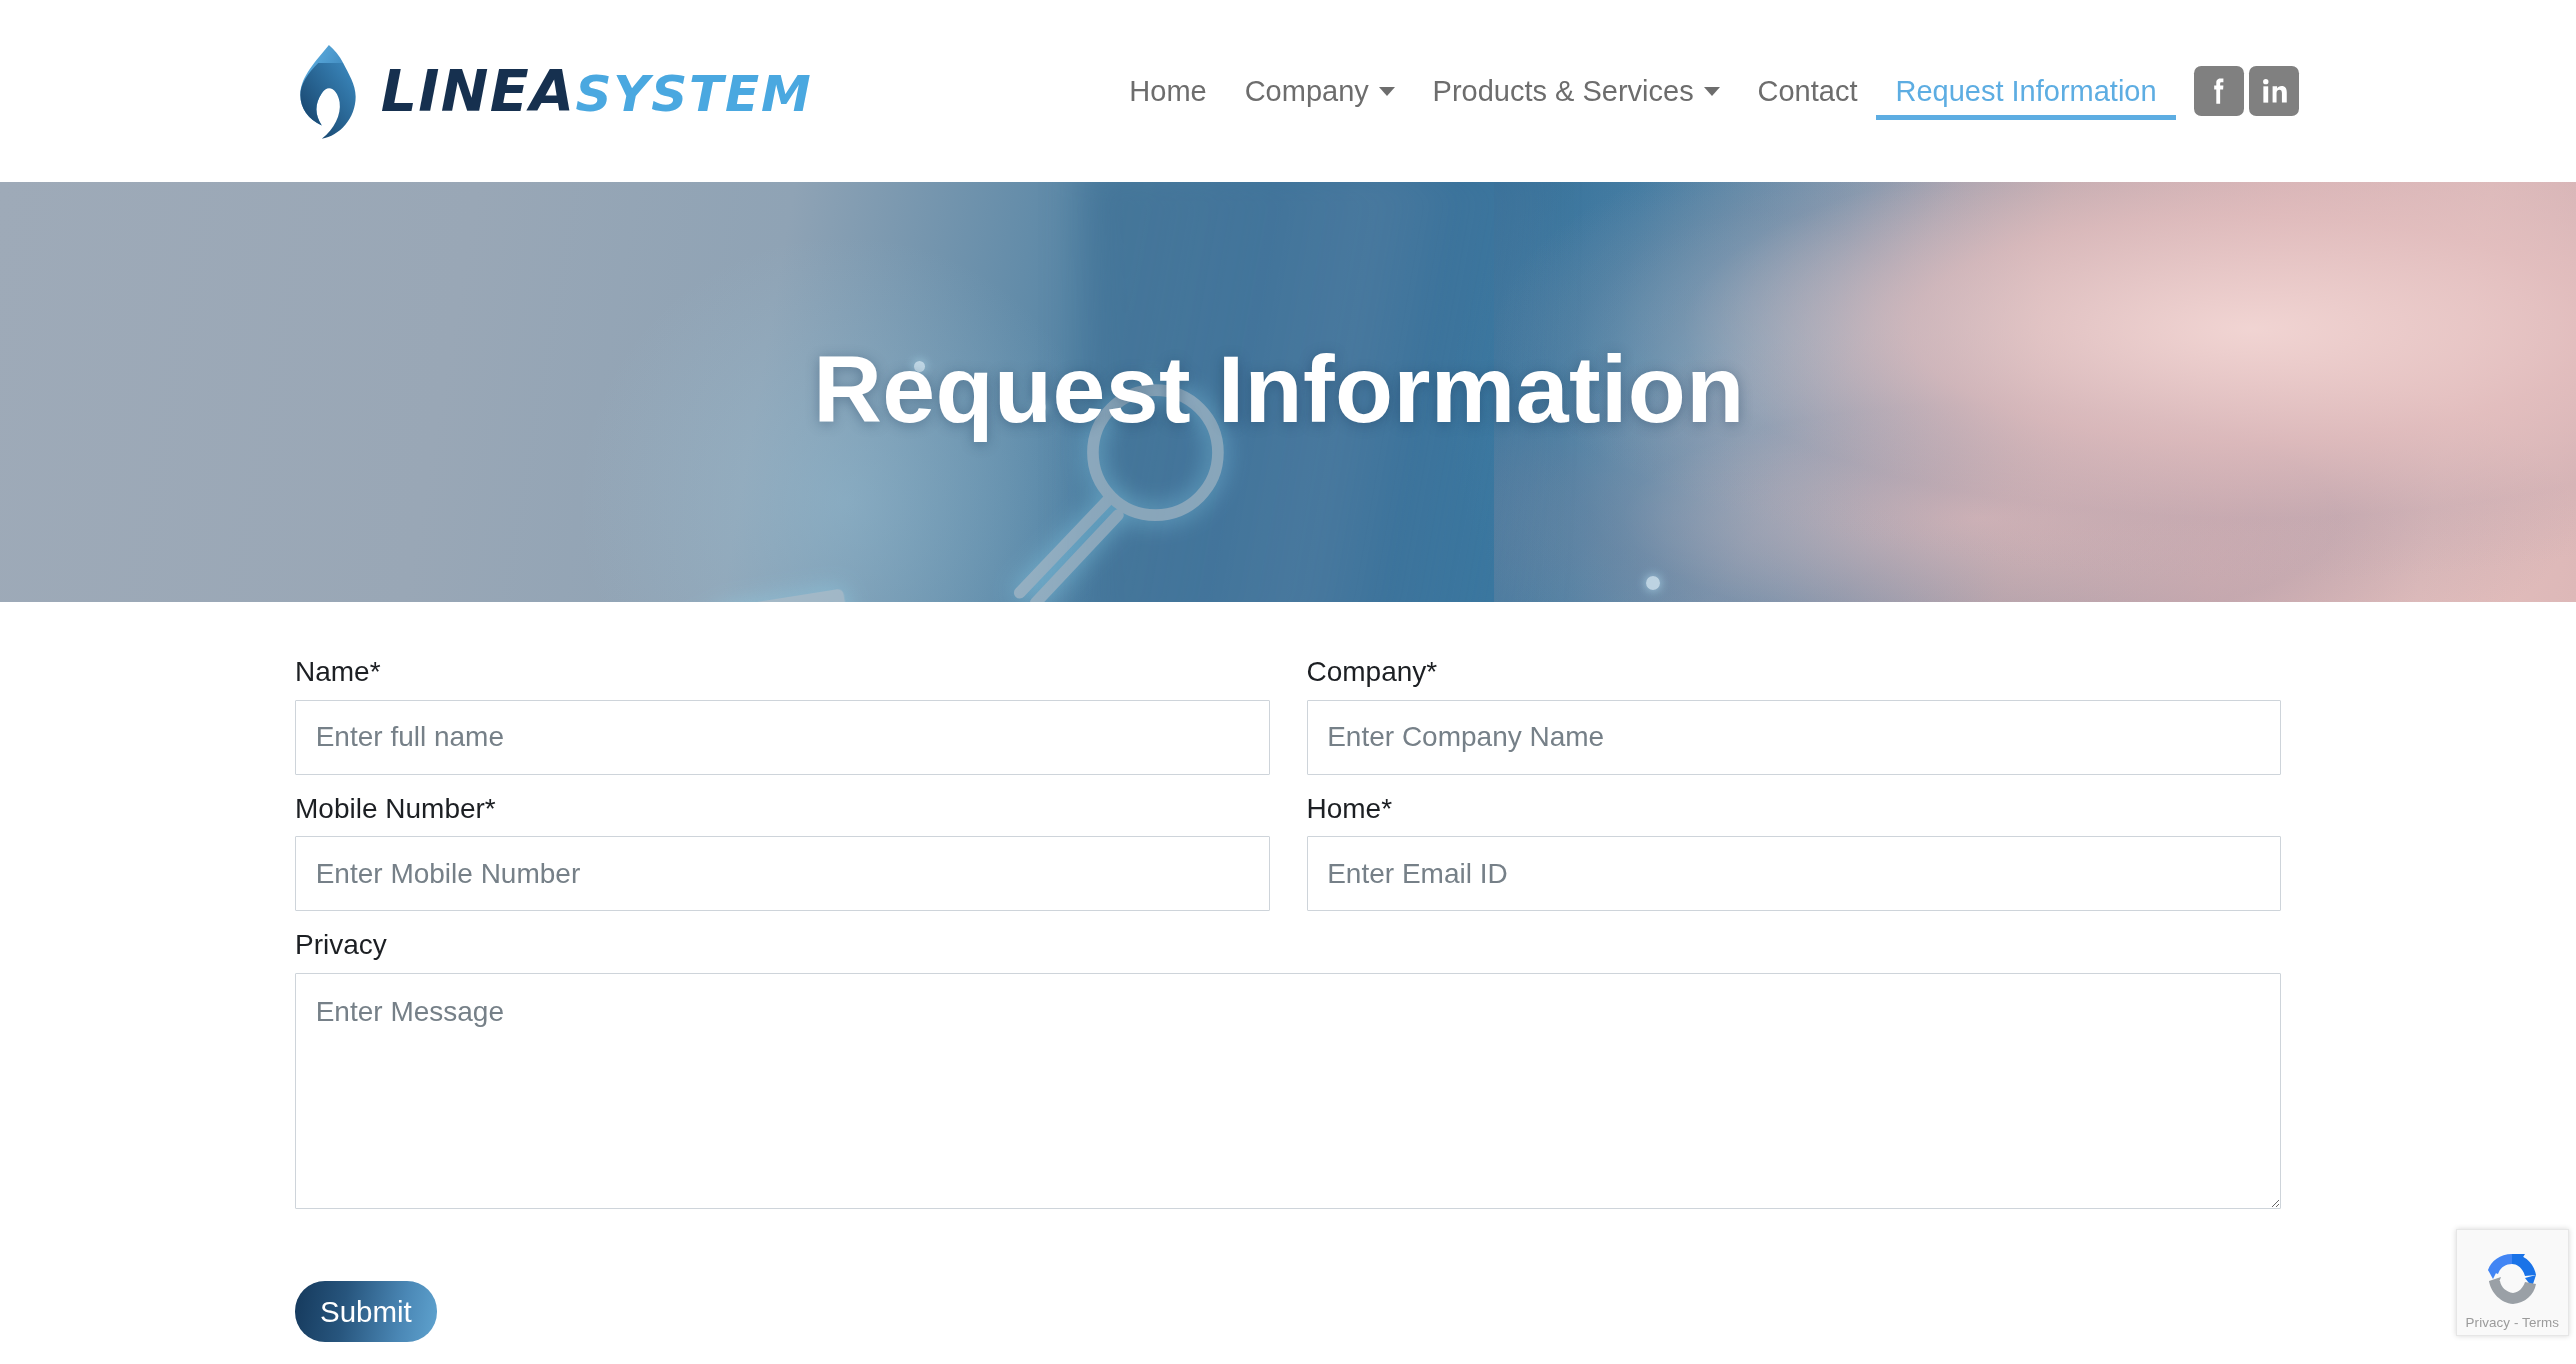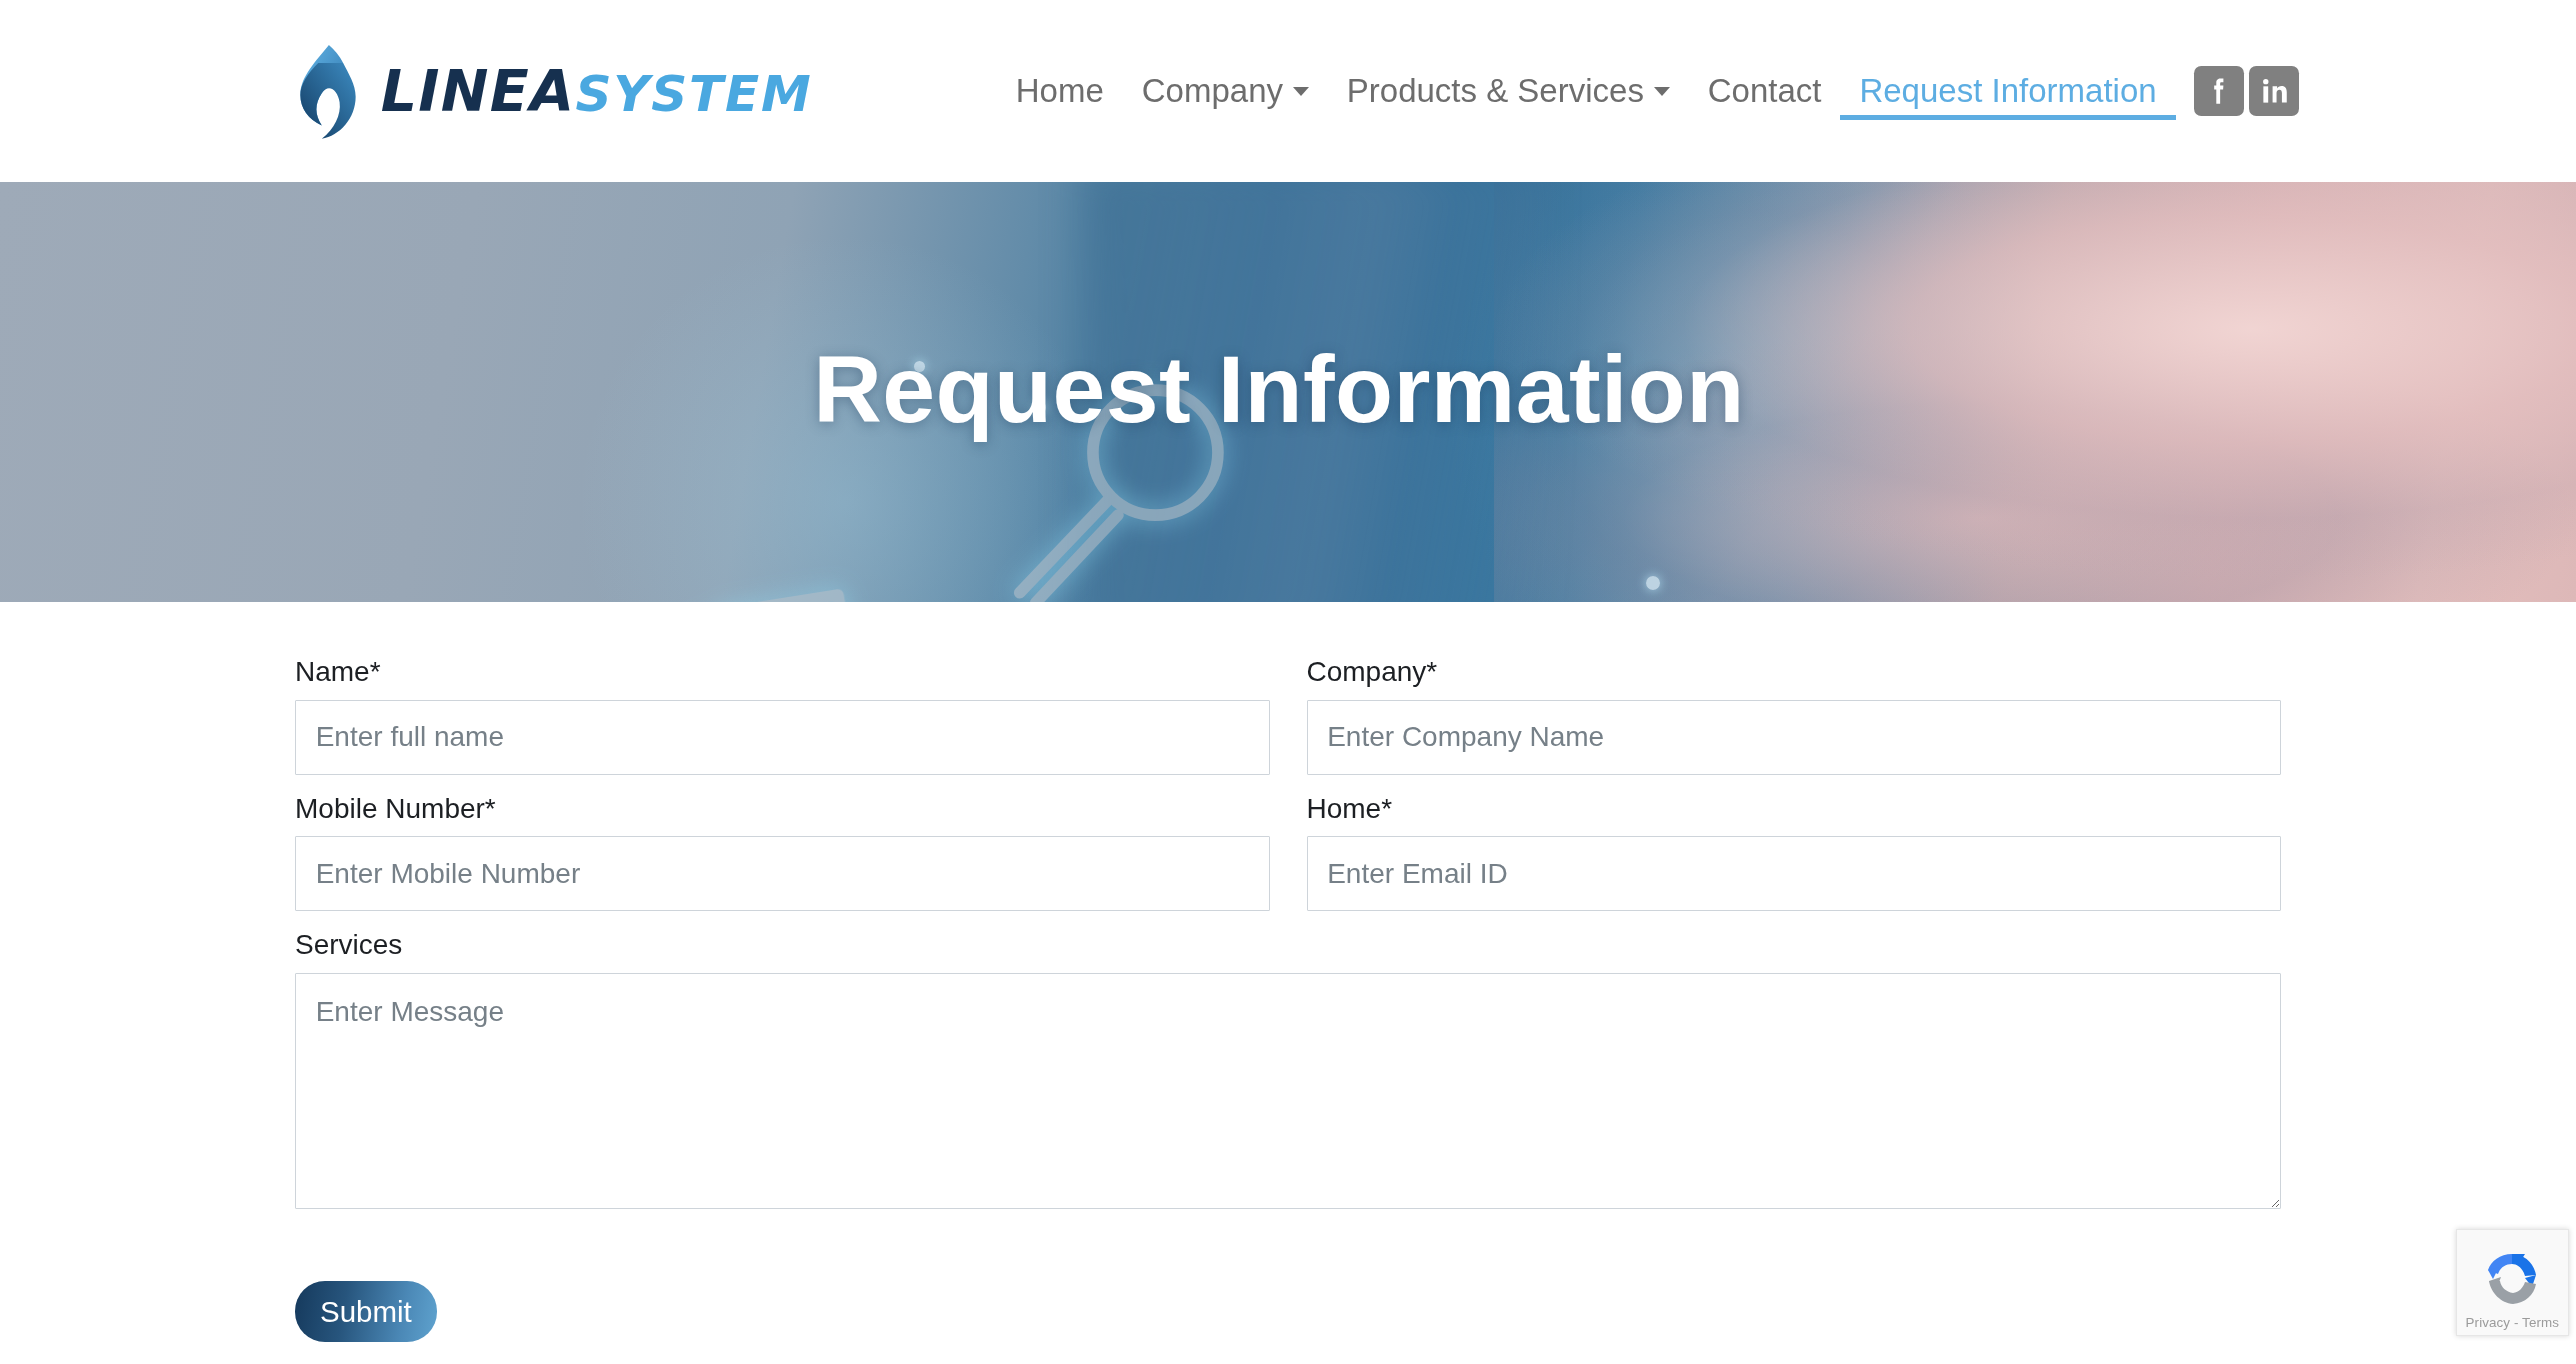--- a/index.html
+++ b/index.html
@@ -50,21 +50,21 @@
     align-items: center;
     gap: 0px;
   }
   .nav-item {
     position: relative;
     padding: 0 19px;
     height: 82px;
     display: flex;
     align-items: center;
     color: #6d6d6d;
-    font-size: 33px;
+    font-size: 29px;
     text-decoration: none;
     white-space: nowrap;
     cursor: pointer;
   }
   .nav-item.active { color: #5dade2; }
   .nav-item.active::after {
     content: "";
     position: absolute;
     left: 0; right: 0; bottom: 12.5px;
     height: 4.5px;
@@ -375,21 +375,21 @@
         <div class="field">
           <label class="field-label" for="inp-email">Home*</label>
           <input id="inp-email" class="text-input" type="text" placeholder="Enter Email ID" style="">
         </div>
       </div>
     </div>
 
     <div class="row">
       <div class="col" style="flex:1 1 100%;">
         <div class="field">
-          <label class="field-label" for="inp-message">Services</label>
+          <label class="field-label" for="inp-message">Privacy</label>
           <textarea id="inp-message" class="text-area" placeholder="Enter Message" style=""></textarea>
         </div>
       </div>
     </div>
 
     <div class="submit-row">
       <button type="submit" class="btn-submit">Submit</button>
     </div>
 
   </form>

